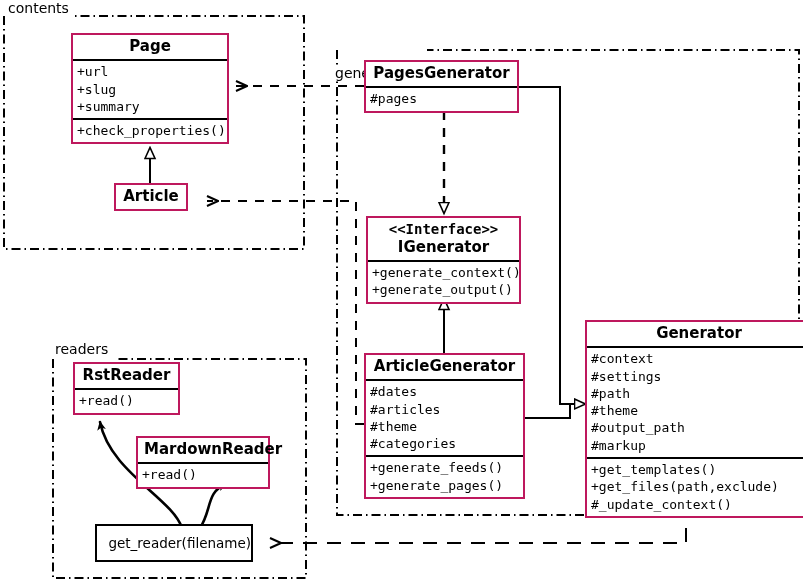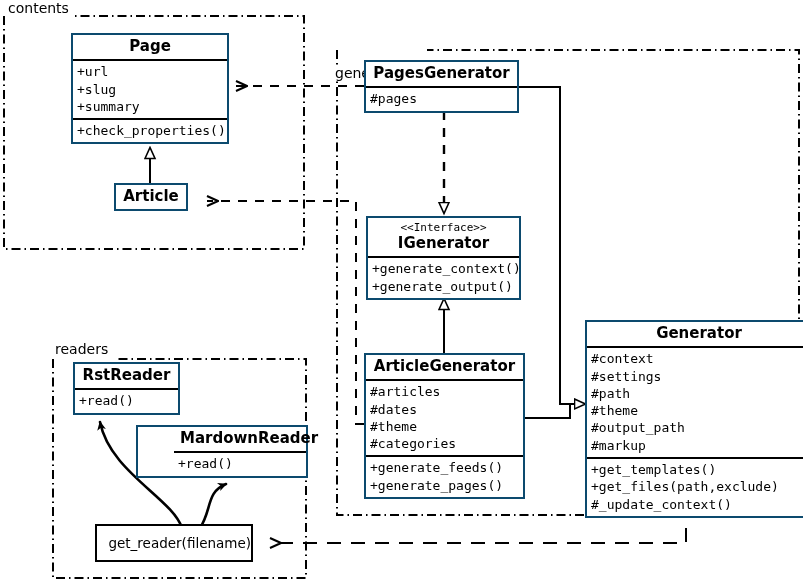--- a/index.html
+++ b/index.html
@@ -36,40 +36,40 @@
     background: #ffffff;
     padding: 0 2px;
     z-index: 5;
     text-align: right;
   }
 
   
   .cls {
     position: absolute;
     box-sizing: border-box;
-    border: 2px solid #0c4a6e;
+    border: 2px solid #be185d;
     background: #ffffff;
     z-index: 6;
   }
   .cls .hdr {
     box-sizing: border-box;
     text-align: center;
     font-family: "DejaVu Sans", sans-serif;
     font-weight: bold;
     font-size: 15px;
     color: #000;
     padding: 3px 6px 4px 6px;
     line-height: 1.15;
     background: #ffffff;
   }
   .cls .stereo {
     display: block;
     font-family: "DejaVu Sans Mono", monospace;
-    font-weight: normal;
-    font-size: 11px;
+    font-weight: bold;
+    font-size: 14px;
     line-height: 1.2;
     padding-bottom: 1px;
   }
   .cls .sect {
     box-sizing: border-box;
     border-top: 2px solid #000;
     font-family: "DejaVu Sans Mono", monospace;
     font-size: 13px;
     color: #000;
     padding: 2px 3px 3px 4px;
@@ -211,22 +211,22 @@
     </div>
     <div class="sect">
       <div class="row">+generate_context()</div>
       <div class="row">+generate_output()</div>
     </div>
   </div>
 
   <div class="cls" style="left:364px; top:353px; width:161px;">
     <div class="hdr">ArticleGenerator</div>
     <div class="sect">
+      <div class="row">#dates</div>
       <div class="row">#articles</div>
-      <div class="row">#dates</div>
       <div class="row">#theme</div>
       <div class="row">#categories</div>
     </div>
     <div class="sect">
       <div class="row">+generate_feeds()</div>
       <div class="row">+generate_pages()</div>
     </div>
   </div>
 
   <div class="cls" style="left:585px; top:320px; width:228px;">
@@ -246,21 +246,21 @@
     </div>
   </div>
 
   <div class="cls" style="left:73px; top:362px; width:107px;">
     <div class="hdr">RstReader</div>
     <div class="sect">
       <div class="row">+read()</div>
     </div>
   </div>
 
-  <div class="cls" style="left:136px; top:425px; width:172px;padding-left:36px;">
+  <div class="cls" style="left:136px; top:436px; width:134px;">
     <div class="hdr">MardownReader</div>
     <div class="sect">
       <div class="row">+read()</div>
     </div>
   </div>
 
   <div class="plain" style="left:95px; top:524px; width:158px; height:38px;">
     <span>get_reader(filename)</span>
   </div>
 

